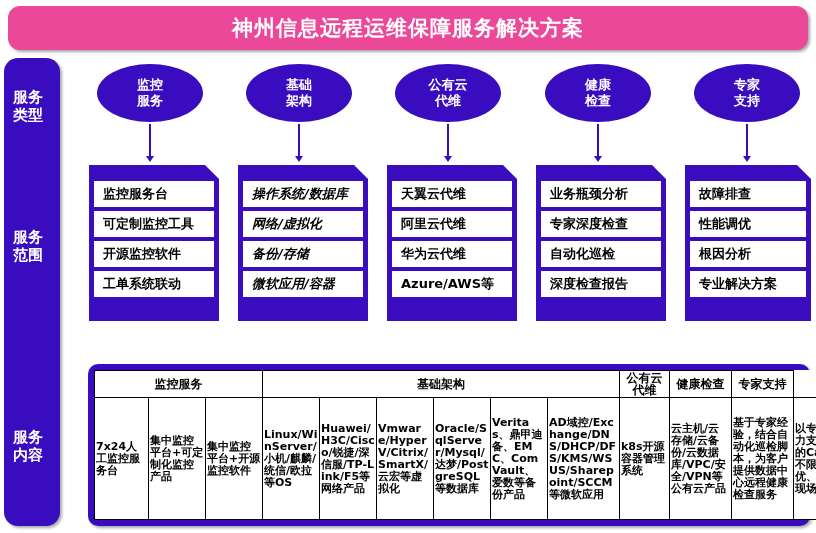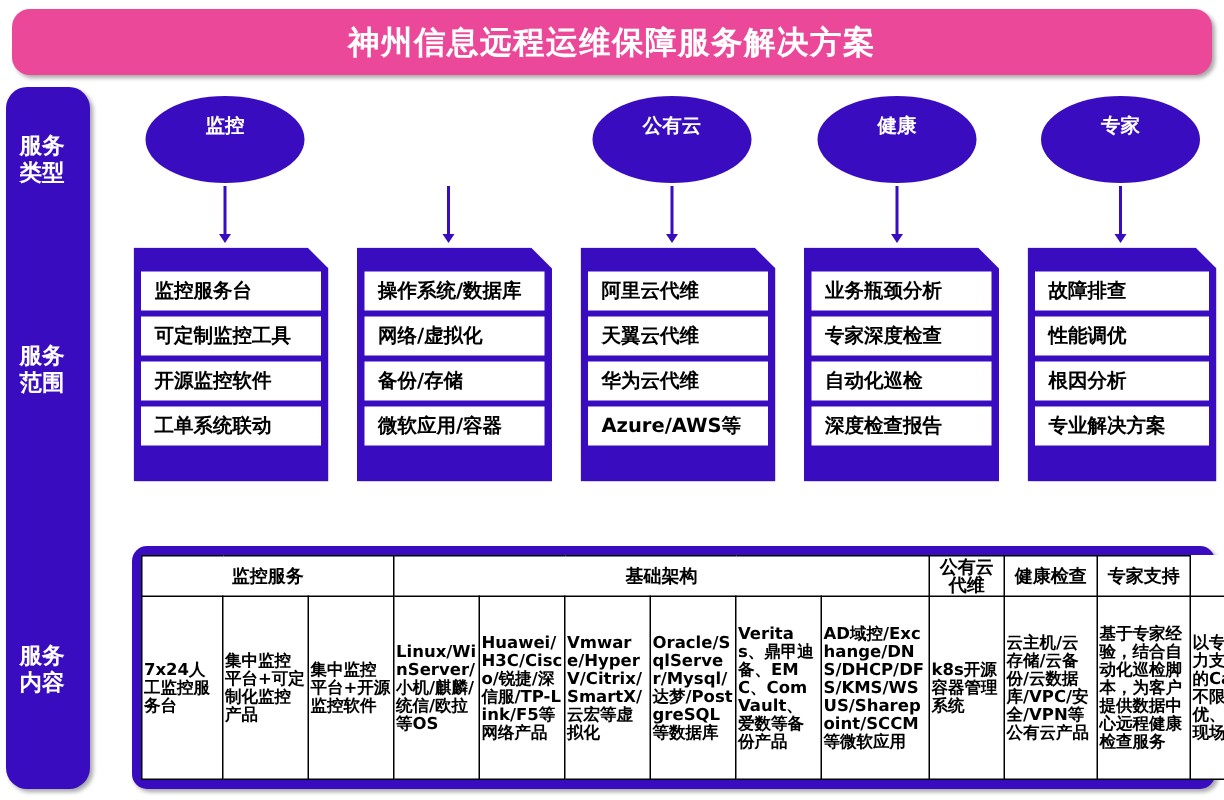--- a/index.html
+++ b/index.html
@@ -36,21 +36,21 @@
   .rl2{top:228px;}
   .rl3{top:428px;}
 
   
   .ellipse{
     position:absolute;top:64px;width:106px;height:58px;
     background:#3a0cbf;border-radius:50%;
     display:flex;flex-direction:column;align-items:center;justify-content:center;
     color:#ffffff;font-size:13px;font-weight:bold;line-height:16px;
   }
-  .ellipse span{display:block;text-align:left;margin-top:32px;}
+  .ellipse span{display:block;text-align:left;}
 
   
   .conn{
     position:absolute;width:2px;height:36px;background:#3a0cbf;top:124px;
   }
   .conn:after{
     content:"";position:absolute;left:-3px;top:32px;
     border-left:4px solid transparent;border-right:4px solid transparent;
     border-top:6px solid #3a0cbf;
   }
@@ -129,20 +129,24 @@
   </div>
   <div class="rail-label rl3">
     <span>服务</span>
     <span>内容</span>
   </div>
 
   <div class="ellipse" style="left:97px;">
     <span>监控</span>
     <span>服务</span>
   </div>
+  <div class="ellipse" style="left:246px;">
+    <span>基础</span>
+    <span>架构</span>
+  </div>
   <div class="ellipse" style="left:395px;">
     <span>公有云</span>
     <span>代维</span>
   </div>
   <div class="ellipse" style="left:545px;">
     <span>健康</span>
     <span>检查</span>
   </div>
   <div class="ellipse" style="left:694px;">
     <span>专家</span>
@@ -155,30 +159,30 @@
   <div class="conn" style="left:597px;"></div>
   <div class="conn" style="left:746px;"></div>
 
   <div class="scope" style="left:89px;width:130px;height:156px;">
     <div class="scope-row">监控服务台</div>
     <div class="scope-row">可定制监控工具</div>
     <div class="scope-row">开源监控软件</div>
     <div class="scope-row">工单系统联动</div>
   </div>
 
-  <div class="scope" style="left:238px;width:130px;height:156px;">
+  <div class="scope" style="left:238px;width:130px;height:156px;font-style:italic;">
     <div class="scope-row">操作系统/数据库</div>
     <div class="scope-row">网络/虚拟化</div>
     <div class="scope-row">备份/存储</div>
     <div class="scope-row">微软应用/容器</div>
   </div>
 
   <div class="scope" style="left:387px;width:130px;height:156px;">
+    <div class="scope-row">天翼云代维</div>
     <div class="scope-row">阿里云代维</div>
-    <div class="scope-row">天翼云代维</div>
     <div class="scope-row">华为云代维</div>
     <div class="scope-row">Azure/AWS等</div>
   </div>
 
   <div class="scope" style="left:536px;width:130px;height:156px;">
     <div class="scope-row">业务瓶颈分析</div>
     <div class="scope-row">专家深度检查</div>
     <div class="scope-row">自动化巡检</div>
     <div class="scope-row">深度检查报告</div>
   </div>

